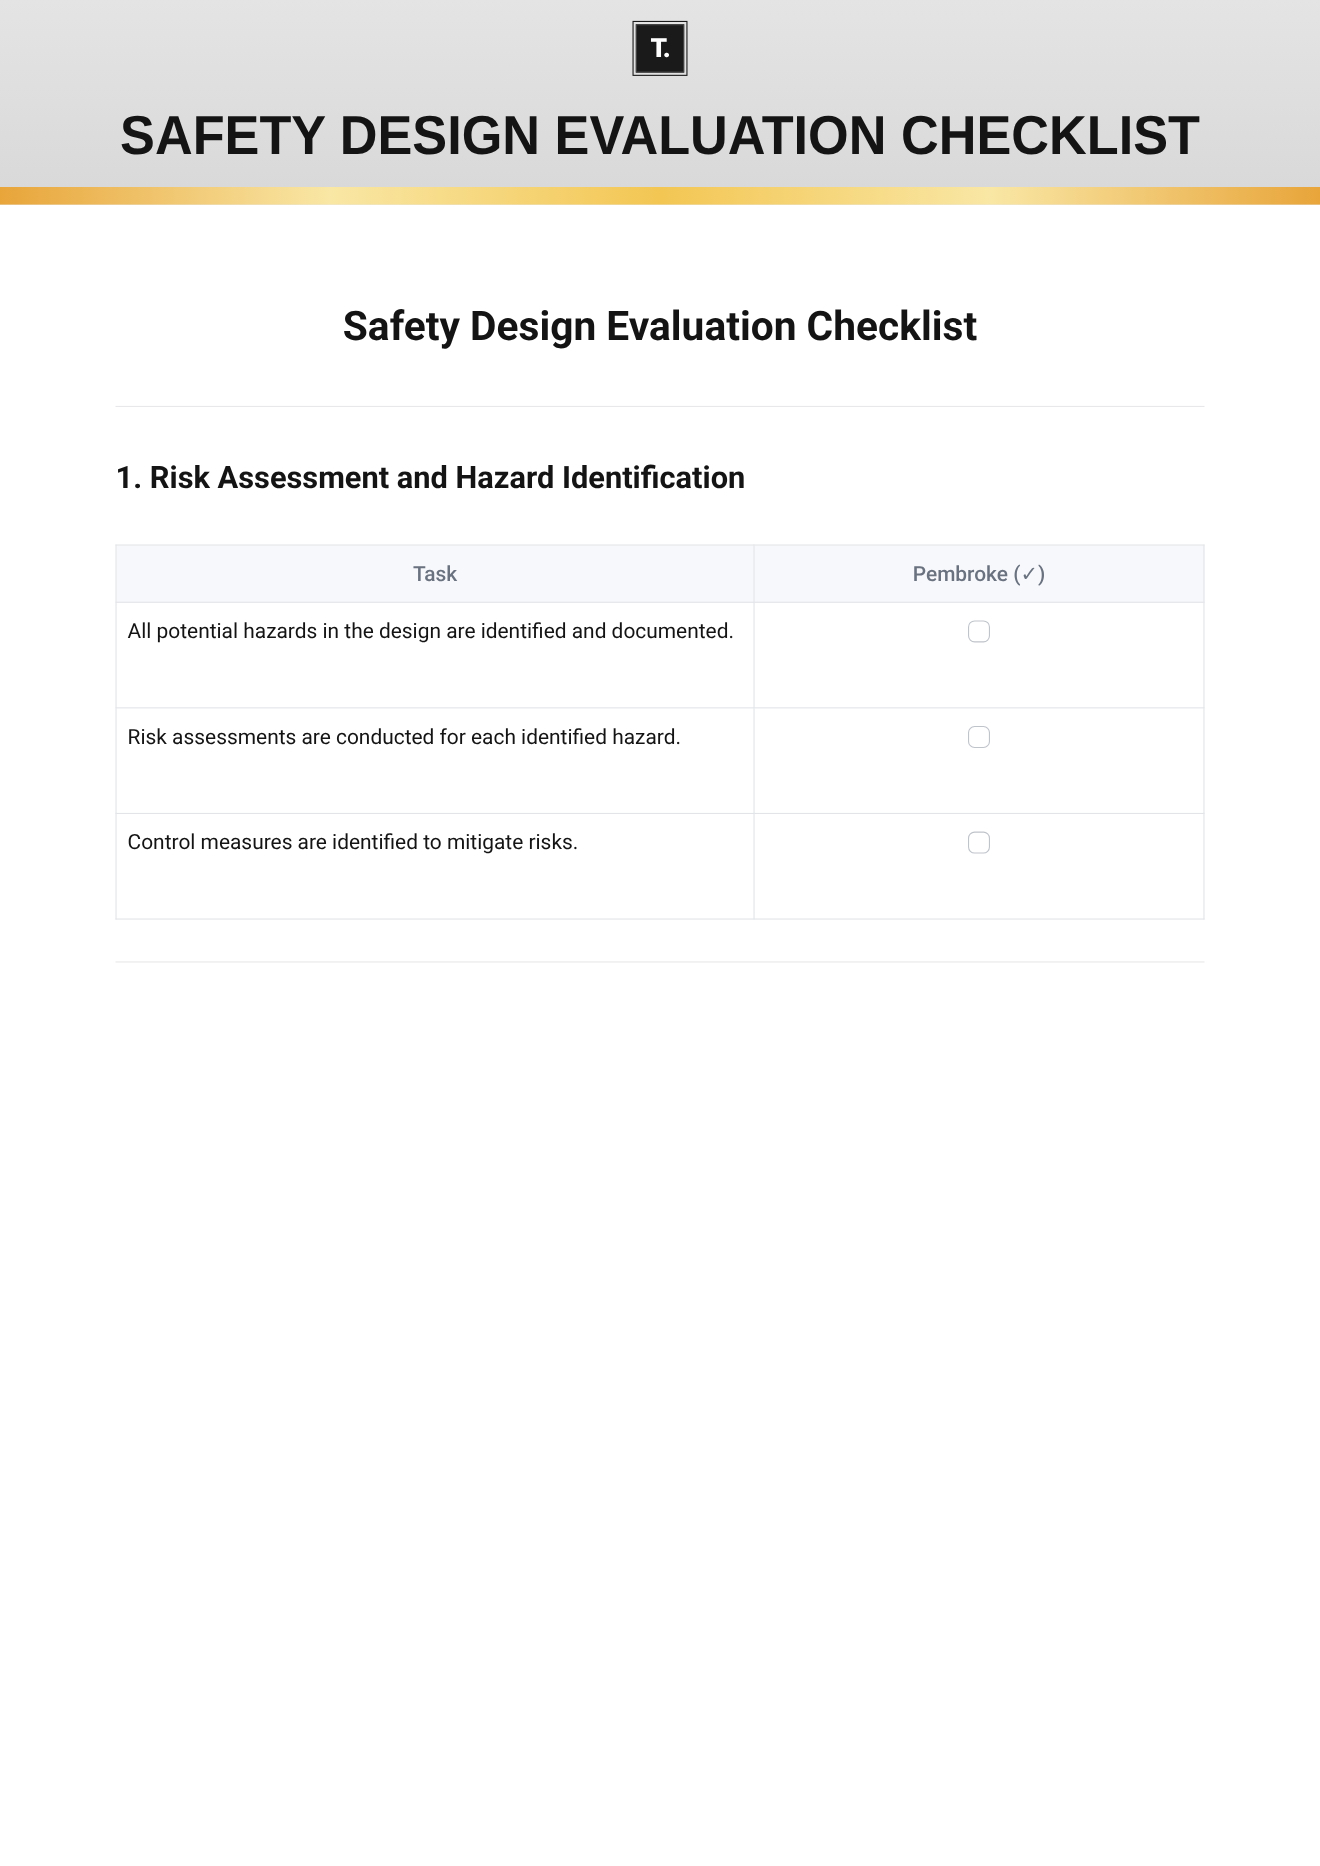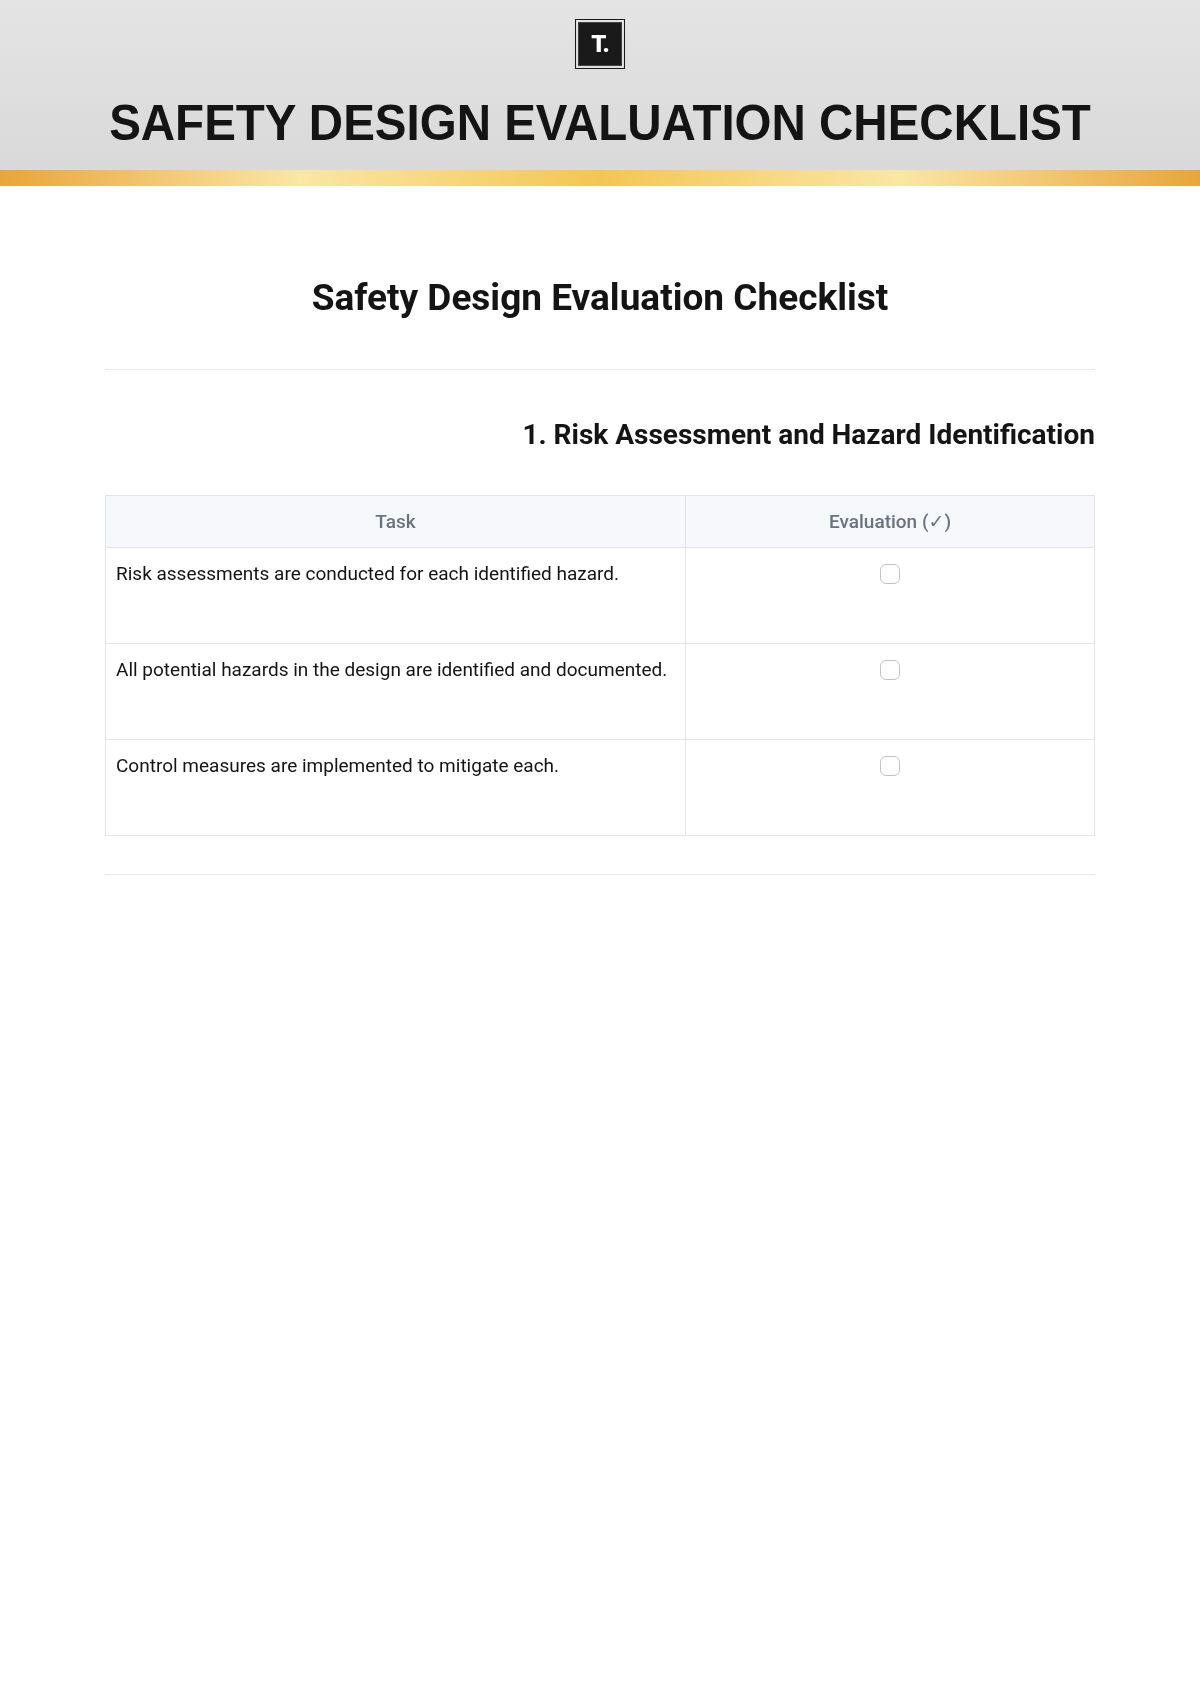--- a/index.html
+++ b/index.html
@@ -71,21 +71,20 @@
   .hr2 {
     border: none;
     border-top: 1.5px solid #e8e8ea;
     margin: 38px 0 50px 0;
   }
   .section-title {
     font-size: 28px;
     font-weight: 700;
     color: #141414;
     margin-bottom: 44px;
-    text-align: right;
   }
   .tbl {
     width: 100%;
     border-collapse: collapse;
     border: 1px solid #e2e4e8;
   }
   .tbl th {
     background: #f7f8fb;
     color: #6a7280;
     font-weight: 500;
@@ -127,34 +126,34 @@
 <div class="content">
   <h2 class="doc-heading">Safety Design Evaluation Checklist</h2>
   <hr class="hr">
 
   <h3 class="section-title">1. Risk Assessment and Hazard Identification</h3>
 
   <table class="tbl">
     <thead>
       <tr>
         <th class="th-task">Task</th>
-        <th>Evaluation (✓)</th>
+        <th>Pembroke (✓)</th>
       </tr>
     </thead>
     <tbody>
+      <tr>
+        <td>All potential hazards in the design are identified and documented.</td>
+        <td class="cb-cell"><span class="cb"></span></td>
+      </tr>
       <tr>
         <td>Risk assessments are conducted for each identified hazard.</td>
         <td class="cb-cell"><span class="cb"></span></td>
       </tr>
       <tr>
-        <td>All potential hazards in the design are identified and documented.</td>
-        <td class="cb-cell"><span class="cb"></span></td>
-      </tr>
-      <tr>
-        <td>Control measures are implemented to mitigate each.</td>
+        <td>Control measures are identified to mitigate risks.</td>
         <td class="cb-cell"><span class="cb"></span></td>
       </tr>
     </tbody>
   </table>
 
   <hr class="hr2">
 
 </div>
 
 </body></html>

